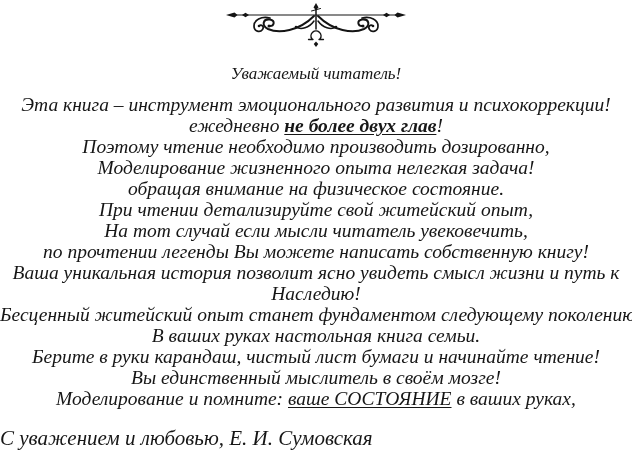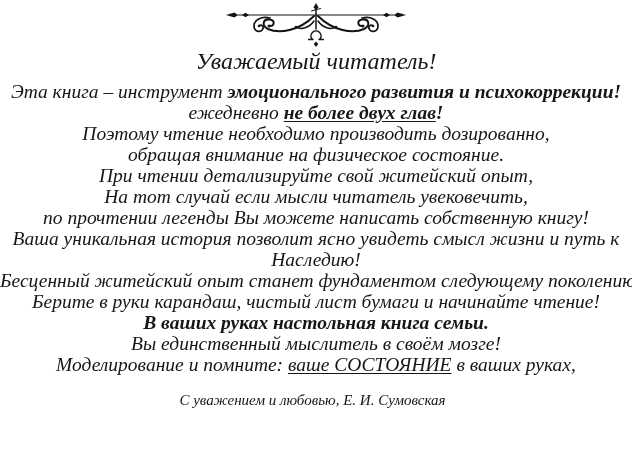--- a/index.html
+++ b/index.html
@@ -20,44 +20,44 @@
   .ornament-wrap {
     display: flex;
     justify-content: center;
     align-items: flex-start;
     height: 44px;
   }
   .ornament-wrap svg { display: block; }
   .greeting {
     text-align: center;
     font-style: italic;
-    font-size: 24px;
+    font-size: 17px;
     line-height: 26px;
-    margin-top: 1px;
+    margin-top: 14px;
     white-space: nowrap;
   }
   .body-lines {
     margin-top: 7px;
     text-align: center;
     font-style: italic;
     font-size: 19.5px;
   }
   .line {
     line-height: 21px;
     white-space: nowrap;
   }
   .seg-regular { font-weight: normal; }
-  .seg-bold { font-weight: bold; }
+  .seg-bold { font-weight: normal; }
   .seg-bold-underline { font-weight: bold; text-decoration: underline; text-underline-offset: 2px; }
   .seg-underline { text-decoration: underline; text-underline-offset: 2px; }
   .signature {
     margin-top: 17px;
-    text-align: center;
+    text-align: left;
     font-style: italic;
-    font-size: 15px;
+    font-size: 21px;
     padding-right: 7px;
     white-space: nowrap;
   }
 </style>
 </head>
 <body>
 
 <div class="page">
 
   <div class="ornament-wrap">
@@ -100,28 +100,29 @@
       </g>
     </svg>
   </div>
 
   <div class="greeting">Уважаемый читатель!</div>
 
   <div class="body-lines">
       <div class="line"><span class="seg-regular">Эта книга – инструмент </span><span class="seg-bold">эмоционального развития и психокоррекции!</span></div>
       <div class="line"><span class="seg-regular">ежедневно </span><span class="seg-bold-underline">не более двух глав</span><span class="seg-bold">!</span></div>
       <div class="line"><span class="seg-regular">Поэтому чтение необходимо производить дозированно,</span></div>
+      <div class="line"><span class="seg-bold">Моделирование жизненного опыта нелегкая задача!</span></div>
       <div class="line"><span class="seg-regular">обращая внимание на физическое состояние.</span></div>
       <div class="line"><span class="seg-regular">При чтении детализируйте свой житейский опыт,</span></div>
       <div class="line"><span class="seg-regular">На тот случай если мысли читатель увековечить,</span></div>
       <div class="line"><span class="seg-regular">по прочтении легенды Вы можете написать собственную книгу!</span></div>
       <div class="line"><span class="seg-regular">Ваша уникальная история позволит ясно увидеть смысл жизни и путь к</span></div>
       <div class="line"><span class="seg-regular">Наследию!</span></div>
       <div class="line"><span class="seg-regular">Бесценный житейский опыт станет фундаментом следующему поколению!</span></div>
+      <div class="line"><span class="seg-bold">В ваших руках настольная книга семьи.</span></div>
       <div class="line"><span class="seg-regular">Берите в руки карандаш, чистый лист бумаги и начинайте чтение!</span></div>
-      <div class="line"><span class="seg-bold">В ваших руках настольная книга семьи.</span></div>
       <div class="line"><span class="seg-regular">Вы единственный мыслитель в своём мозге!</span></div>
       <div class="line"><span class="seg-regular">Моделирование и помните: </span><span class="seg-underline">ваше СОСТОЯНИЕ</span><span class="seg-regular"> в ваших руках,</span></div>
     </div>
 
   <div class="signature">С уважением и любовью, Е. И. Сумовская</div>
 
 </div>
 
 </body></html>

